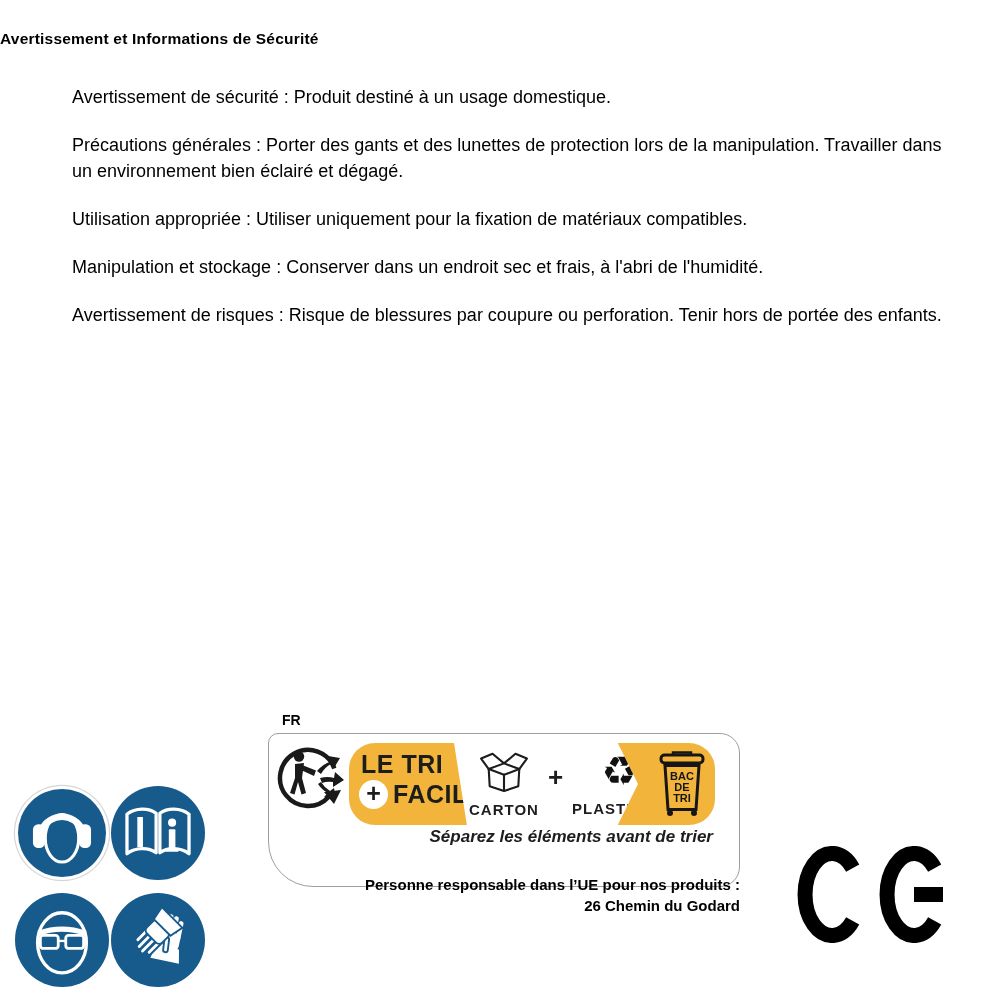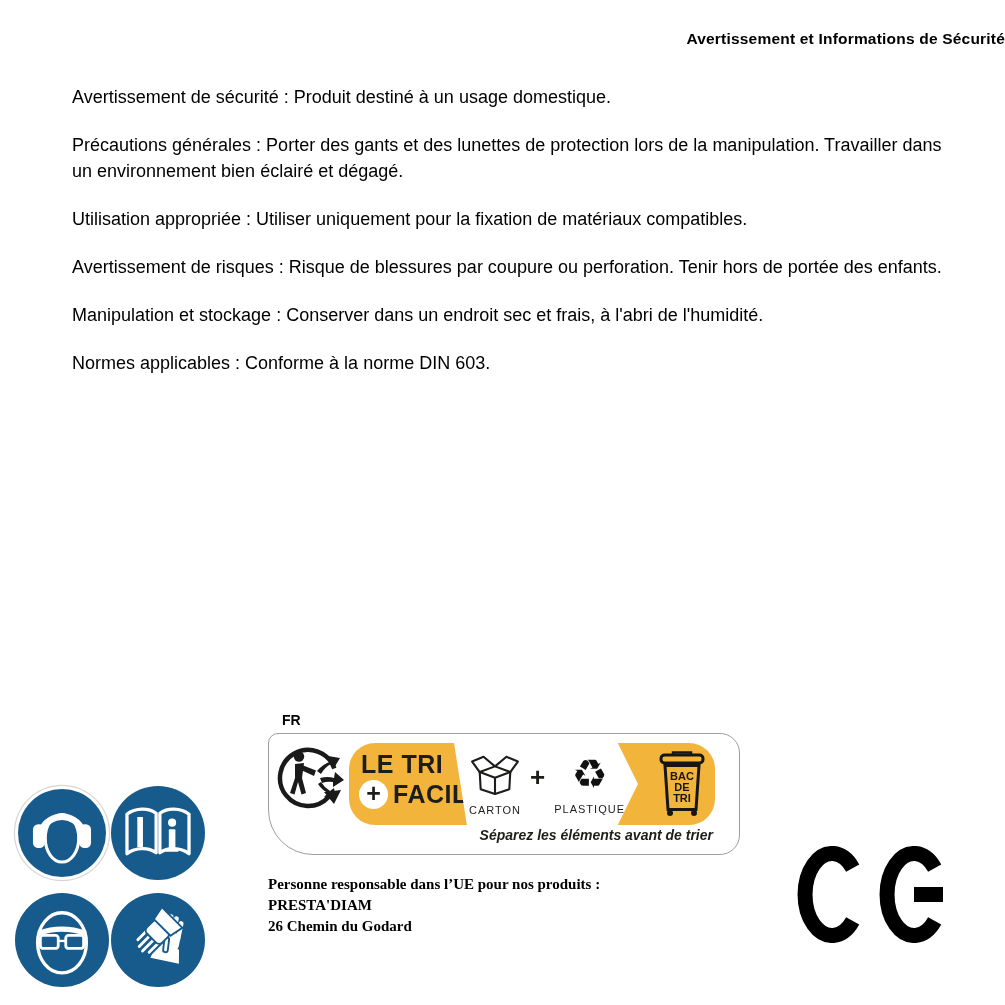--- a/index.html
+++ b/index.html
@@ -3,42 +3,42 @@
 <meta charset="utf-8">
 <style>
   html,body{margin:0;padding:0;}
   body{
     width:1005px;height:1005px;background:#ffffff;position:relative;
     font-family:"Liberation Sans", sans-serif;color:#000;
     overflow:hidden;
   }
   .title{
     position:absolute;top:30px;left:0;width:100%;
-    text-align:right;font-size:15.5px;font-weight:bold;letter-spacing:.2px;
+    text-align:left;font-size:15.5px;font-weight:bold;letter-spacing:.2px;
   }
   .content{
     position:absolute;left:72px;top:84px;width:895px;
     font-size:18px;line-height:26px;
   }
   .content p{margin:0 16px 22px 0;}
 
   
   .pictos{
     position:absolute;left:15px;top:786px;
     display:grid;grid-template-columns:94px 94px;grid-auto-rows:94px;
     column-gap:2px;row-gap:13px;
   }
   .picto{width:94px;height:94px;border-radius:50%;display:flex;align-items:center;justify-content:center;}
   .picto svg{width:94px;height:94px;display:block;}
   .picto.ringed{box-shadow:0 0 0 1.2px #d6d6d6;}
   .picto.ringed svg{width:88px;height:88px;}
 
   .fr-label{position:absolute;left:270px;top:712px;font-size:14px;font-weight:bold;padding-left:12px;}
   .banner{
-    position:absolute;left:268px;top:733px;width:472px;height:122px;
+    position:absolute;left:268px;top:733px;width:472px;height:154px;
     background:#fff;border:1.5px solid #9e9e9e;
     border-radius:10px 20px 20px 45px;box-sizing:border-box;
   }
   .triman{position:absolute;left:7px;top:6px;width:70px;height:72px;}
   .yellow-shape{
     position:absolute;left:80px;top:9px;width:366px;height:82px;
     border-radius:26px;
   }
   .letri{position:absolute;left:10px;top:8px;color:#1d1d1b;}
   .letri-l1{font-size:25px;font-weight:bold;letter-spacing:.5px;line-height:27px;padding-left:2px;}
@@ -49,46 +49,45 @@
     font-size:25px;font-weight:bold;line-height:1;padding-bottom:2px;box-sizing:border-box;
   }
   .letri-l2 .word{font-size:25px;font-weight:bold;letter-spacing:.5px;}
   .chevron{
     position:absolute;left:105px;top:0;width:184px;height:82px;background:#fff;
     clip-path:polygon(0% 0%, 89% 0%, 100% 50%, 89% 100%, 7% 100%);
     display:flex;align-items:center;justify-content:flex-start;
     padding-left:15px;box-sizing:border-box;gap:9px;color:#1d1d1b;
   }
   .mat{display:flex;flex-direction:column;align-items:center;}
-  .mat-label{font-size:11px;font-weight:normal;letter-spacing:1px;margin-top:9px;}
+  .mat-label{font-size:15px;font-weight:bold;letter-spacing:1px;margin-top:9px;}
   .mat-plus{font-size:26px;font-weight:bold;margin-bottom:14px;}
   .recycle-glyph{font-size:40px;line-height:40px;color:#111;}
   .bin{position:absolute;right:6px;top:8px;width:54px;height:66px;}
   .tagline{
-    position:absolute;right:26px;top:93px;font-size:14px;font-style:italic;
+    position:absolute;right:26px;top:93px;font-size:17px;font-style:italic;
     font-weight:600;color:#1d1d1b;white-space:nowrap;
   }
   .address{
-    position:absolute;left:268px;top:874px;width:472px;text-align:left;
-    font-size:15px;font-weight:bold;line-height:21px;font-family:Liberation Serif, serif;
+    position:absolute;left:268px;top:874px;width:472px;text-align:right;
+    font-size:15px;font-weight:bold;line-height:21px;
   }
   .ce{position:absolute;left:796px;top:846px;width:160px;height:97px;}
 </style>
 </head>
 <body>
 
 <div class="title">Avertissement et Informations de Sécurité</div>
 
 <div class="content">
   <p>Avertissement de sécurité : Produit destiné à un usage domestique.</p>
   <p>Précautions générales : Porter des gants et des lunettes de protection lors de la manipulation. Travailler dans un environnement bien éclairé et dégagé.</p>
   <p>Utilisation appropriée : Utiliser uniquement pour la fixation de matériaux compatibles.</p>
+  <p>Manipulation et stockage : Conserver dans un endroit sec et frais, à l'abri de l'humidité.</p>
   <p>Avertissement de risques : Risque de blessures par coupure ou perforation. Tenir hors de portée des enfants.</p>
-  <p>Manipulation et stockage : Conserver dans un endroit sec et frais, à l'abri de l'humidité.</p>
-  <p>Normes applicables : Conforme à la norme DIN 603.</p>
 </div>
 
 <div class="pictos">
 
   <div class="picto ringed">
     <svg viewBox="0 0 100 100">
       <circle cx="50" cy="50" r="50" fill="#175A8C"></circle>
       <ellipse cx="50" cy="56" rx="19" ry="27" fill="none" stroke="#fff" stroke-width="3.5"></ellipse>
       <path d="M27,46 A25.5,25.5 0 0 1 73,46" fill="none" stroke="#fff" stroke-width="7.5"></path>
       <rect x="17" y="40" width="13.5" height="27" rx="6" fill="#fff"></rect>
@@ -194,21 +193,20 @@
       <text x="27" y="40" text-anchor="middle" font-family="Liberation Sans, sans-serif" font-size="11" font-weight="bold" fill="#161616">DE</text>
       <text x="27" y="51" text-anchor="middle" font-family="Liberation Sans, sans-serif" font-size="11" font-weight="bold" fill="#161616">TRI</text>
     </svg>
   </div>
 
   <div class="tagline">Séparez les éléments avant de trier</div>
 </div>
 
 <div class="address">
   <div>Personne responsable dans l’UE pour nos produits :</div>
-  <div>PRESTA'DIAM</div>
   <div>26 Chemin du Godard</div>
 </div>
 
 <svg class="ce" viewBox="0 0 160 97">
   <path d="M56.7,22.1 A27,41 0 1 0 56.7,74.9" fill="none" stroke="#000" stroke-width="15"></path>
   <path d="M138.7,22.1 A27,41 0 1 0 138.7,74.9" fill="none" stroke="#000" stroke-width="15"></path>
   <line x1="118" y1="48.5" x2="147" y2="48.5" stroke="#000" stroke-width="15"></line>
 </svg>
 
 </body></html>

